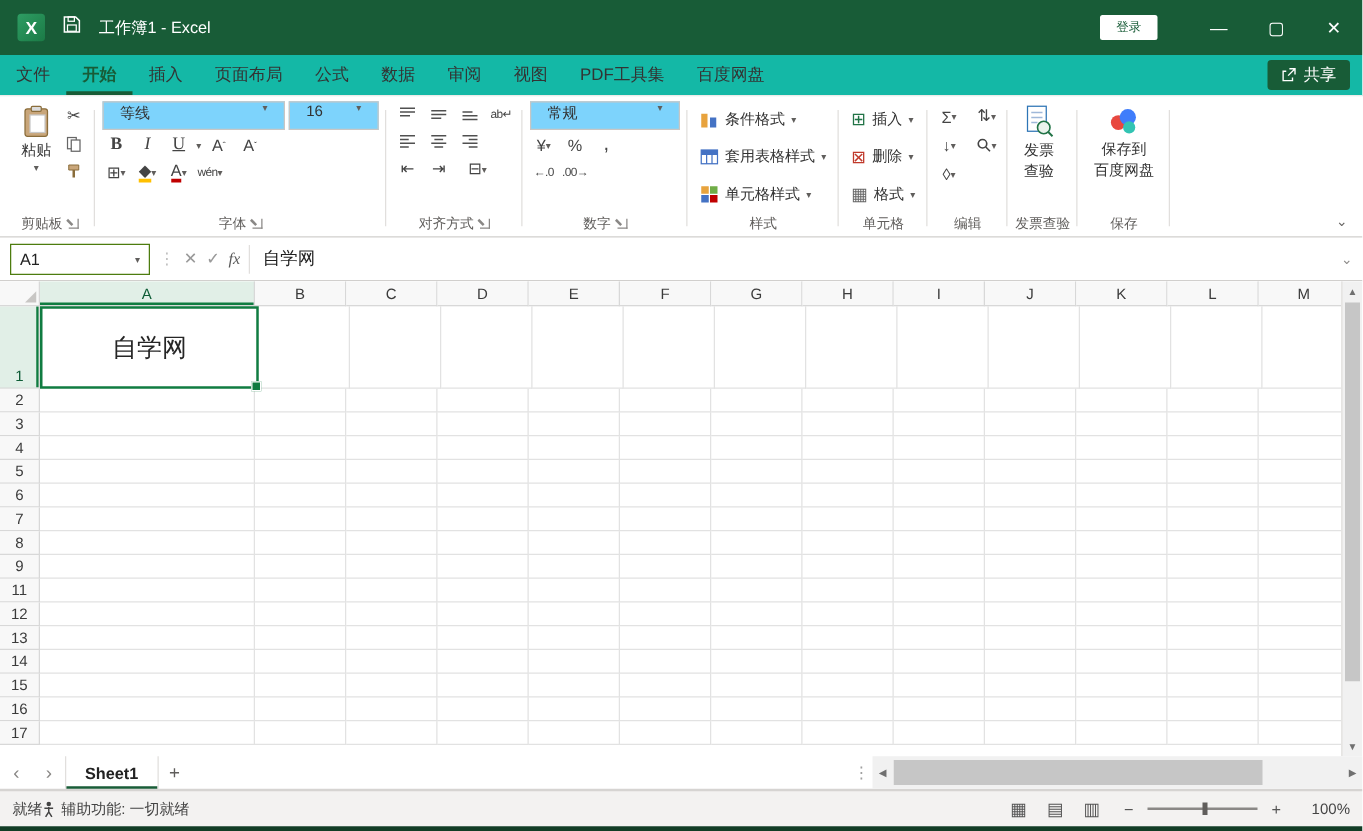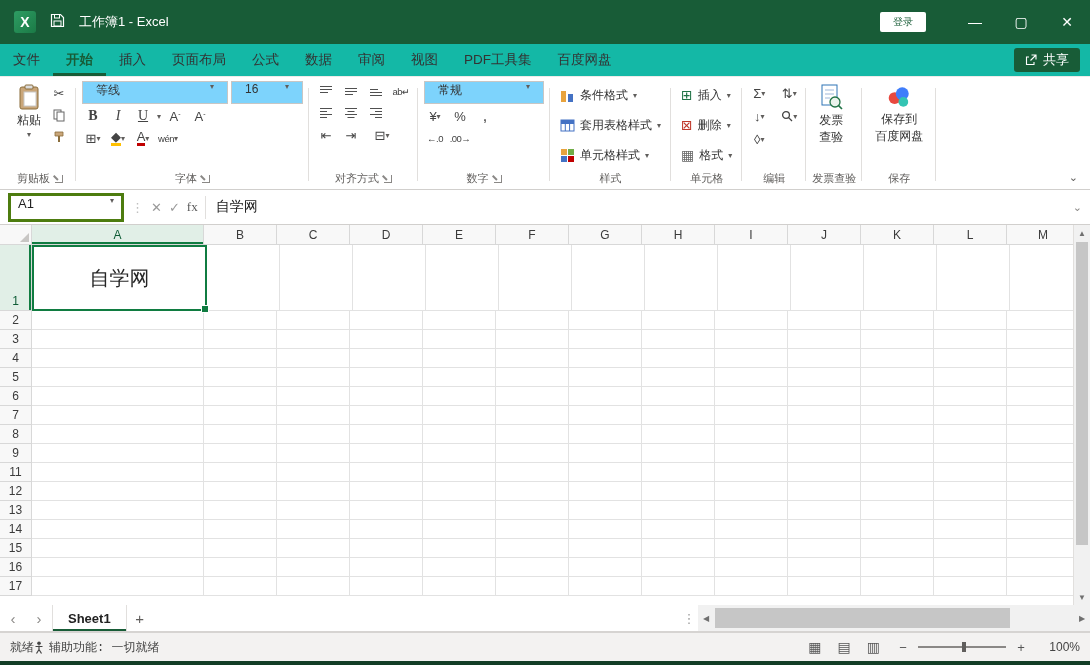--- a/index.html
+++ b/index.html
@@ -39,23 +39,23 @@
   .bchar{font-family:"Liberation Serif","DejaVu Serif",serif;font-size:14px;}
   .redbar{border-bottom:3px solid #C00000;line-height:1;}
   .ylwbar{border-bottom:3px solid #FFC000;line-height:1;}
   .stybtn{display:flex;align-items:center;gap:5px;font-size:12px;color:#333;padding:2px 4px;border-radius:2px;cursor:pointer;height:24px;}
   .editgrid{display:grid;grid-template-columns:auto auto;gap:3px 8px;padding-top:2px;}
   .tiny{font-size:9.5px;letter-spacing:-.5px;}
   .collapse-chev{position:absolute;right:12px;bottom:5px;color:#605E5C;font-size:11px;cursor:pointer;}
 
   
   .formulabar{flex:0 0 30px;background:#fff;border-bottom:1px solid #D1CFCD;display:flex;align-items:center;padding:2px 8px;gap:7px;}
-  .namebox{width:96px;height:23px;border:3px solid #4d7c0f;display:flex;align-items:flex-start;justify-content:space-between;padding:0 7px;font-size:13px;color:#222;cursor:pointer;}
+  .namebox{width:96px;height:23px;border:1px solid #4d7c0f;display:flex;align-items:center;justify-content:space-between;padding:0 7px;font-size:13px;color:#222;cursor:pointer;}
   .fbtn{color:#9A9A9A;font-size:13px;cursor:pointer;}
-  .fxi{font-family:"Liberation Serif","DejaVu Serif",serif;color:#5A5A5A;font-size:13px;cursor:pointer;}
+  .fxi{font-family:"Liberation Serif","DejaVu Serif",serif;font-style:italic;color:#5A5A5A;font-size:13px;cursor:pointer;}
   .fml{flex:1;height:23px;border-left:1px solid #E1DFDD;display:flex;align-items:center;padding:0 10px;font-size:14px;color:#222;cursor:text;}
   .fchev{color:#8A8886;font-size:11px;cursor:pointer;}
 
   
   .gridarea{flex:1;display:flex;overflow:hidden;background:#fff;}
   .gridmain{flex:1;overflow:hidden;}
   .colheads{display:flex;height:20px;}
   .corner{width:31px;flex:0 0 31px;background:#F8F8F8;border-right:1px solid #D8D8D8;border-bottom:1px solid #D8D8D8;position:relative;cursor:pointer;}
   .corner::after{content:"";position:absolute;right:2px;bottom:2px;width:0;height:0;border-left:9px solid transparent;border-bottom:9px solid #C8C6C4;}
   .col-h{width:72px;flex:0 0 72px;background:#F8F8F8;border-right:1px solid #D8D8D8;border-bottom:1px solid #D8D8D8;font-size:12px;color:#3B3B3B;display:flex;align-items:center;justify-content:center;cursor:pointer;}
@@ -82,21 +82,21 @@
   .stab{padding:0 15px;display:flex;align-items:center;border-left:1px solid #E1DFDD;border-right:1px solid #E1DFDD;box-shadow:inset 0 -2px 0 #185C37;color:#222;font-weight:bold;cursor:pointer;}
   .addsheet{width:26px;display:flex;align-items:center;justify-content:center;color:#605E5C;font-size:15px;cursor:pointer;}
   .sdots{width:18px;display:flex;align-items:center;justify-content:center;color:#A0A0A0;cursor:col-resize;}
   .hscroll{width:392px;background:#F1F1F1;display:flex;align-items:center;margin-left:auto;}
   .hs-btn{width:16px;display:flex;align-items:center;justify-content:center;font-size:8px;color:#707070;cursor:pointer;}
   .hs-track{flex:1;height:100%;position:relative;}
   .hs-thumb{position:absolute;top:3px;bottom:3px;left:1px;width:82%;background:#C6C6C6;cursor:grab;}
 
   
   .statusbar{flex:0 0 28px;background:#F3F2F1;border-top:1px solid #D6D4D2;display:flex;align-items:center;padding:0 10px;font-size:12px;color:#444;}
-  .acc{display:flex;align-items:center;gap:5px;font-family:Liberation Mono, monospace;}
+  .acc{display:flex;align-items:center;gap:5px;}
   .sb-right{margin-left:auto;display:flex;align-items:center;gap:16px;}
   .viewbtn{font-size:14px;color:#555;cursor:pointer;}
   .zoomwrap{display:flex;align-items:center;gap:8px;}
   .zbtn{font-size:13px;color:#555;cursor:pointer;width:14px;text-align:center;}
   .ztrack{width:88px;height:2px;background:#8A8886;position:relative;cursor:pointer;}
   .zthumb{position:absolute;left:50%;top:-4px;width:4px;height:10px;background:#605E5C;cursor:grab;}
   .zlabel{width:36px;text-align:right;cursor:pointer;}
 
   .bottomstrip{flex:0 0 4px;background:#123D26;}
 </style>

